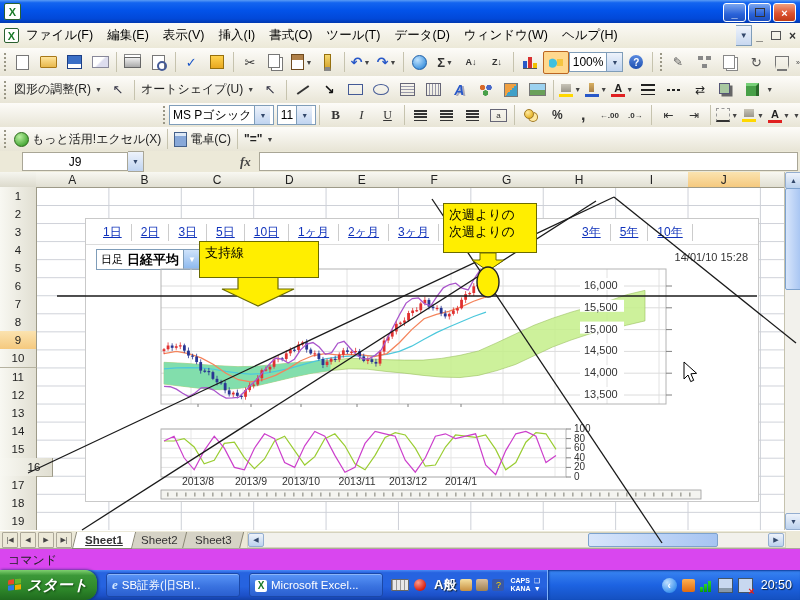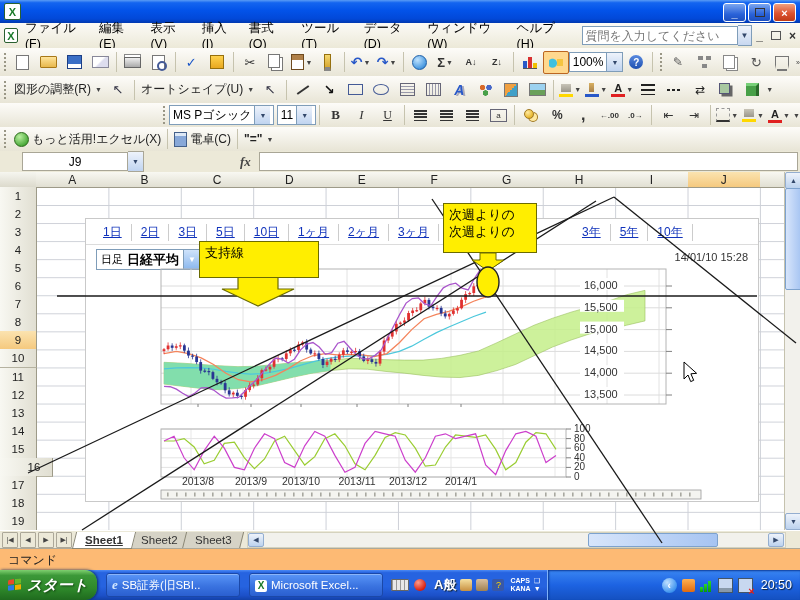--- a/index.html
+++ b/index.html
@@ -169,21 +169,21 @@
   #tabsrow{left:0;top:530px;width:800px;height:18px;background:#ece9d8;border-top:1px solid #fff;display:flex;align-items:center;}
   .navb{width:14px;height:14px;background:#ece9d8;border:1px solid #aca899;border-radius:1px;margin-left:2px;
     display:flex;align-items:center;justify-content:center;font-size:7px;color:#444;}
   .stab{height:16px;padding:0 10px;border:1px solid #8a8775;border-top:none;background:#d6d3c6;
     display:flex;align-items:center;font-size:11.5px;color:#333;transform:skewX(-14deg);margin-left:-4px;}
   .stab>span{transform:skewX(14deg);}
   .stab.active{background:#fff;font-weight:bold;z-index:2;}
   .stab.active>span{text-decoration:underline;}
   #hsb{position:absolute;left:247px;top:532px;width:537px;height:14px;background:#f2f1ec;border:1px solid #d5d2be;display:flex;align-items:center;}
   
-  #statusbar{left:0;top:548px;width:800px;height:22px;background:#fdba74;border-top:1px solid #aca899;
+  #statusbar{left:0;top:548px;width:800px;height:22px;background:#d946ef;border-top:1px solid #aca899;
     display:flex;align-items:center;font-size:12px;color:#222;}
   #statusbar .mode{margin-left:8px;}
   
   #taskbar{left:0;top:570px;width:800px;height:30px;
     background:linear-gradient(180deg,#4b8af5 0%,#2663e0 9%,#2663e0 55%,#1c50c8 85%,#1341a8 100%);display:flex;align-items:center;}
   #startbtn{height:30px;width:97px;border-radius:0 12px 12px 0;
     background:linear-gradient(180deg,#7fd06f 0%,#3c9838 18%,#2f8a2b 60%,#1f6a1e 100%);
     display:flex;align-items:center;color:#fff;font-weight:bold;font-style:italic;font-size:15px;
     text-shadow:1px 1px 2px #123f10;box-shadow:1px 0 3px #0a2a60;}
   .winflag{width:14px;height:12px;margin:0 5px 0 8px;transform:skewY(-6deg);background:
@@ -244,21 +244,20 @@
         <span class="mi">編集(E)</span>
         <span class="mi">表示(V)</span>
         <span class="mi">挿入(I)</span>
         <span class="mi">書式(O)</span>
         <span class="mi">ツール(T)</span>
         <span class="mi">データ(D)</span>
         <span class="mi">ウィンドウ(W)</span>
         <span class="mi">ヘルプ(H)</span>
       </span>
     <span style="flex:1"></span>
-    <input id="qbox" placeholder="質問を入力してください" style="">
     <span class="qdd">▼</span>
     <span class="smallwb">_</span>
     <span class="smallwb"><span class="rsq" style="border-color:#555"></span></span>
     <span class="smallwb">×</span>
   </div>
 
   <div class="abs toolbar" id="tb1">
       <span class="grip"></span>
       <span class="tb">
         <span class="gi g-new"></span>

